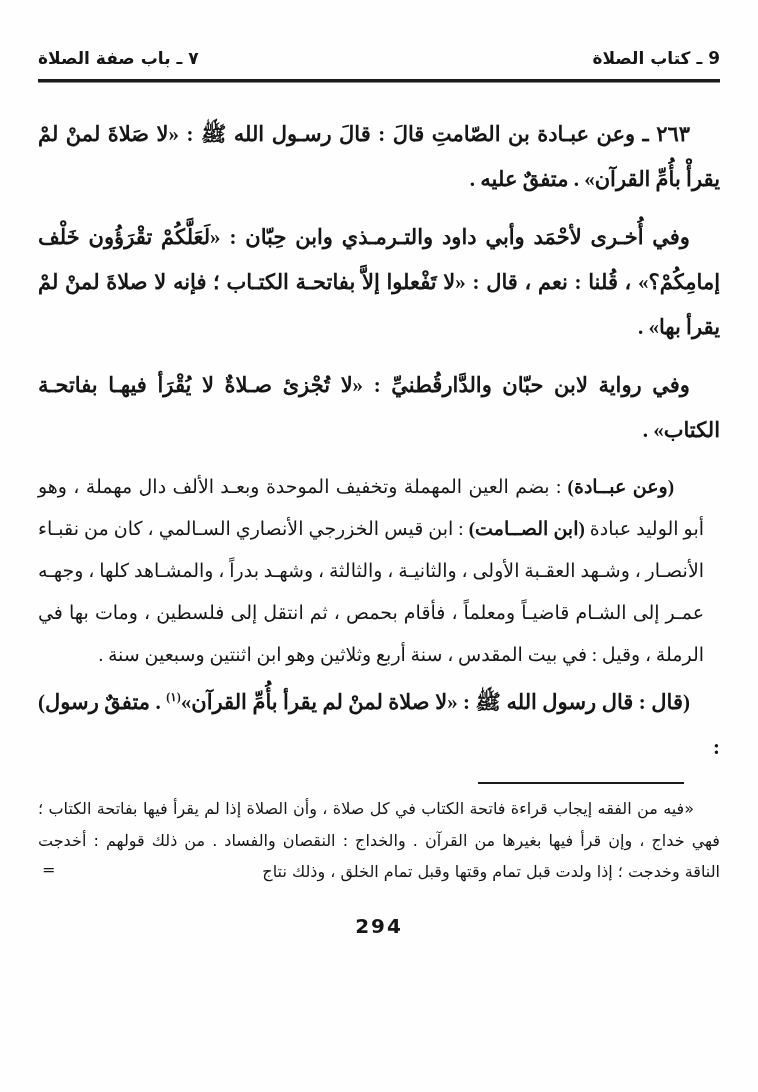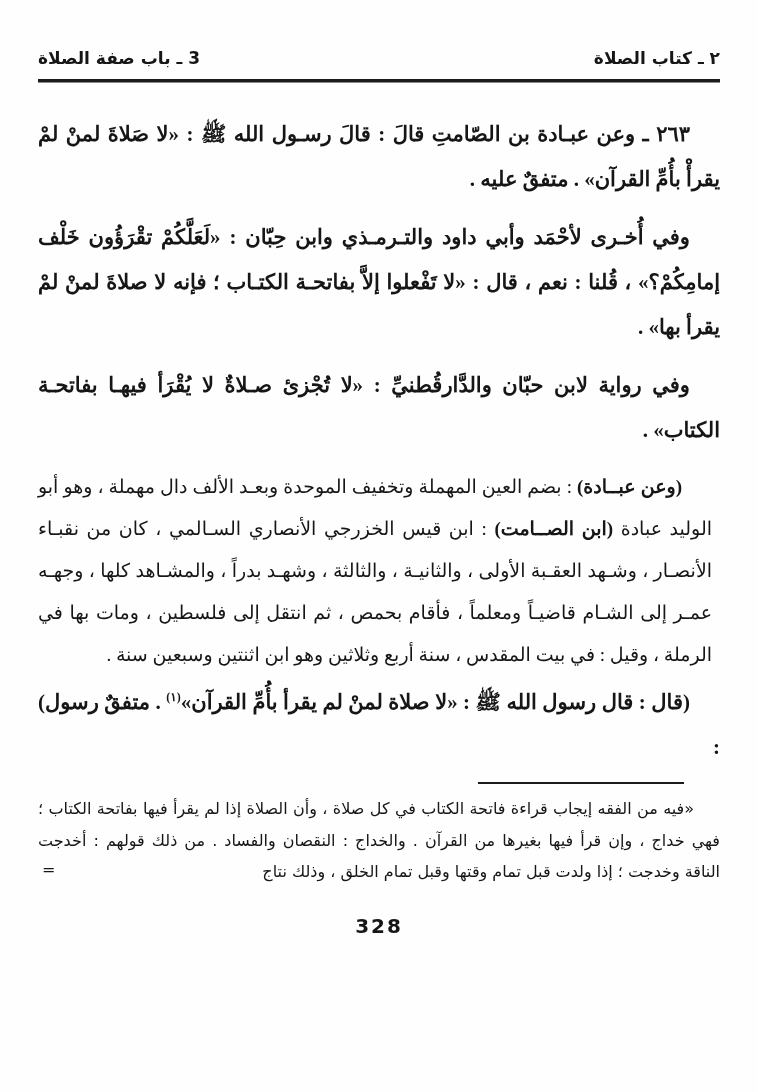--- a/index.html
+++ b/index.html
@@ -22,21 +22,21 @@
   }
   
   main { display: block; margin-top: 30px; direction: rtl; font-family: Liberation Serif, serif; }
   p { margin: 0; }
   .hadith {
     font-size: 21px; font-weight: bold; line-height: 45px;
     text-align: justify; text-indent: 30px; margin-bottom: 13px;
   }
   .commentary {
     font-size: 19px; font-weight: normal; line-height: 42px;
-    text-align: justify; text-indent: 30px; margin: 6px 8px 4px 0;
+    text-align: justify; text-indent: 30px; margin: 6px 16px 4px 0;
   }
   .commentary b { font-weight: bold; }
   .closing { margin-bottom: 0; }
   .fn-ref { font-size: 12px; vertical-align: super; line-height: 0; }
   
   footer { direction: rtl; margin-top: 12px; }
   .fn-rule {
     width: 206px; margin-right: 36px; height: 0;
     border-top: 2px solid #1b1b1b; margin-bottom: 9px;
   }
@@ -53,33 +53,33 @@
     text-align: center; font-size: 20px; font-weight: bold;
     margin-top: 26px; letter-spacing: 2px;
   }
 </style>
 </head>
 <body>
 
 <div class="page">
 
   <header class="running-head">
-    <span>٢ ـ كتاب الصلاة</span>
-    <span>3 ـ باب صفة الصلاة</span>
+    <span>9 ـ كتاب الصلاة</span>
+    <span>٧ ـ باب صفة الصلاة</span>
   </header>
 
   <div class="head-rule"></div>
 
   <main>
     <p class="hadith">٢٦٣ ـ وعن عبـادة بن الصّامتِ قالَ : قالَ رسـول الله ﷺ : «لا صَلاةَ لمنْ لمْ يقرأْ بأُمِّ القرآن» . متفقٌ عليه .</p>
     <p class="hadith">وفي أُخـرى لأحْمَد وأبي داود والتـرمـذي وابن حِبّان : «لَعَلَّكُمْ تقْرَؤُون خَلْف إمامِكُمْ؟» ، قُلنا : نعم ، قال : «لا تَفْعلوا إلاَّ بفاتحـة الكتـاب ؛ فإنه لا صلاةَ لمنْ لمْ يقرأ بها» .</p>
     <p class="hadith">وفي رواية لابن حبّان والدَّارقُطنيِّ : «لا تُجْزئ صـلاةٌ لا يُقْرَأ فيهـا بفاتحـة الكتاب» .</p>
     <p class="commentary"><b>(وعن عبــادة)</b><span> : بضم العين المهملة وتخفيف الموحدة وبعـد الألف دال مهملة ، وهو أبو الوليد عبادة </span><b>(ابن الصــامت)</b><span> : ابن قيس الخزرجي الأنصاري السـالمي ، كان من نقبـاء الأنصـار ، وشـهد العقـبة الأولى ، والثانيـة ، والثالثة ، وشهـد بدراً ، والمشـاهد كلها ، وجهـه عمـر إلى الشـام قاضيـاً ومعلماً ، فأقام بحمص ، ثم انتقل إلى فلسطين ، ومات بها في الرملة ، وقيل : في بيت المقدس ، سنة أربع وثلاثين وهو ابن اثنتين وسبعين سنة .</span></p>
     <p class="hadith closing"><span>(قال : قال رسول الله ﷺ : «لا صلاة لمنْ لم يقرأ بأُمِّ القرآن»</span><sup class="fn-ref">(١)</sup><span> . متفقٌ رسول) :</span></p>
   </main>
 
   <footer>
     <div class="fn-rule"></div>
     <p class="fn fn-b"><span>«فيه من الفقه إيجاب قراءة فاتحة الكتاب في كل صلاة ، وأن الصلاة إذا لم يقرأ فيها بفاتحة الكتاب ؛ فهي خداج ، وإن قرأ فيها بغيرها من القرآن . والخداج : النقصان والفساد . من ذلك قولهم : أخدجت الناقة وخدجت ؛ إذا ولدت قبل تمام وقتها وقبل تمام الخلق ، وذلك نتاج</span><span class="fn-cont">=</span></p>
-    <div class="page-number">328</div>
+    <div class="page-number">294</div>
   </footer>
 
 </div>
 
 </body></html>

